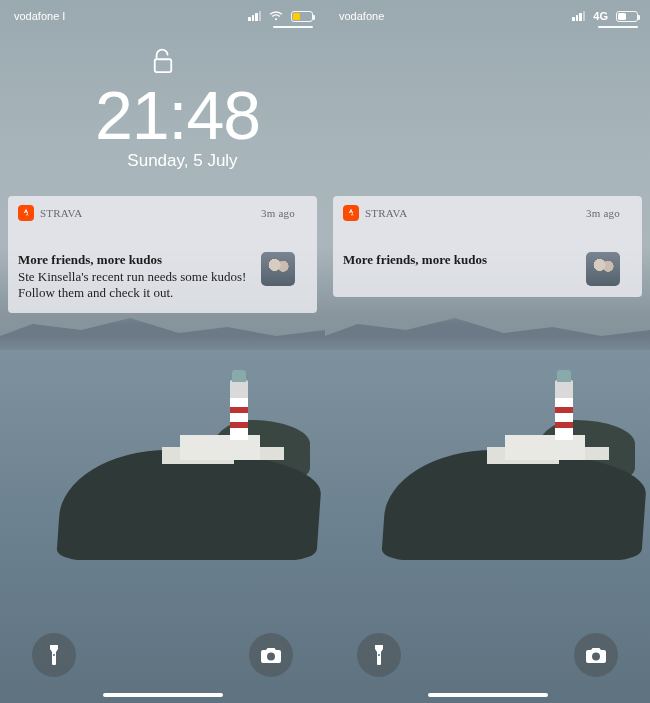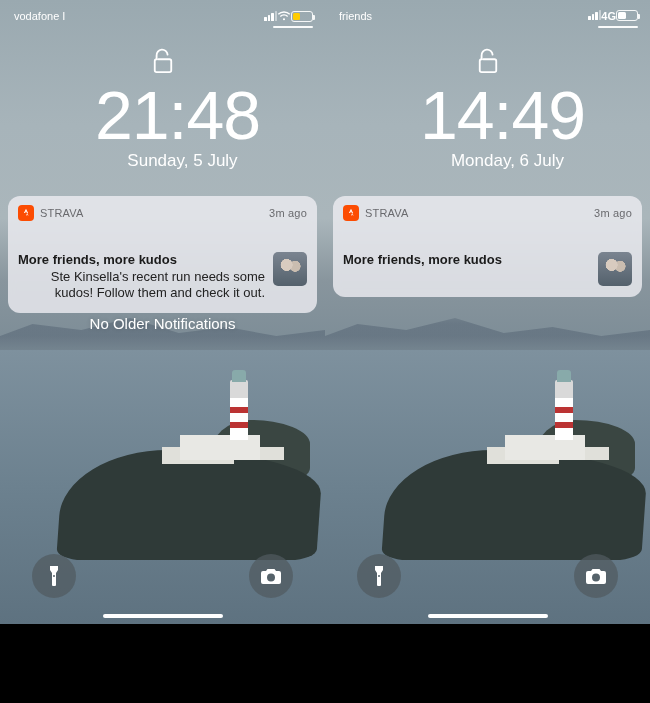--- a/index.html
+++ b/index.html
@@ -7,21 +7,21 @@
     font-family: -apple-system, BlinkMacSystemFont, "Segoe UI", Helvetica, Arial, sans-serif;
     width: 650px;
     height: 703px;
     display: flex;
     background: #000;
     overflow: hidden;
   }
   .screen {
     position: relative;
     width: 325px;
-    height: 624px;
+    height: 703px;
     overflow: hidden;
     background: linear-gradient(to bottom,
       #9aa9b0 0%,
       #a7b4ba 20%,
       #aab6bb 35%,
       #88959d 45%,
       #7d8d97 55%,
       #6c7e89 100%);
   }
   
@@ -79,21 +79,21 @@
     top: 6px; left: 0; right: 0;
     height: 20px;
     display: flex;
     justify-content: space-between;
     align-items: center;
     padding: 0 12px 0 14px;
     color: #fff;
     font-size: 11px;
     font-weight: 500;
   }
-  .status-right { display: flex; align-items: flex-start; gap: 0; }
+  .status-right { display: flex; align-items: center; gap: 8px; }
   .signal-bars { display: flex; align-items: flex-end; gap: 1px; }
   .signal-bars span { width: 2.5px; background: #fff; border-radius: 0.5px; }
   .signal-bars span:nth-child(1){height:4px}
   .signal-bars span:nth-child(2){height:6px}
   .signal-bars span:nth-child(3){height:8px}
   .signal-bars span:nth-child(4){height:10px;opacity:0.45}
   .wifi-ico { width: 14px; height: 10px; }
   .net-label { font-size: 11px; font-weight: 600; }
   .battery {
     width: 22px; height: 11px;
@@ -140,43 +140,44 @@
     margin-left: 40px;
   }
 
   
   .notif {
     position: absolute;
     top: 196px;
     left: 8px; right: 8px;
     background: rgba(235,235,240,0.82);
     backdrop-filter: blur(4px);
-    border-radius: 12px;
-    padding: 9px 10px 11px 10px;
+    border-radius: 4px;
+    padding: 9px 22px 11px 10px;
     color: #1b1b1b;
+    font-family: Liberation Serif, serif;
   }
   .notif-header {
     display: flex; align-items: center;
     font-size: 11px;
     color: #6a6a6e;
     letter-spacing: 0.2px;
     margin-bottom: 4px;
   }
   .app-icon {
     width: 16px; height: 16px;
     border-radius: 4px;
     margin-right: 6px;
     display: inline-flex; align-items:center; justify-content:center;
   }
   .app-name { text-transform: uppercase; font-weight: 400; flex: 1; }
   .notif-time { font-size: 11px; }
   .notif-body { display: flex; gap: 8px; margin-top: 31px; }
   .notif-text { flex: 1; font-size: 13px; line-height: 1.28; }
   .notif-title { font-weight: 600; display:block; }
-  .notif-msg { display:block; color:#222;text-align:right; }
+  .notif-msg { display:block; color:#222; }
   .notif-thumb {
     width: 34px; height: 34px;
     background: #999;
     border-radius: 5px;
     background-image: radial-gradient(circle at 40% 38%, #d8cbbf 0 20%, transparent 21%),
                       radial-gradient(circle at 65% 42%, #cabdb0 0 18%, transparent 19%),
                       linear-gradient(#7a8490, #54616c);
   }
 
   .no-older {
@@ -265,21 +266,20 @@
     </div>
     <div class="notif-body">
       <div class="notif-text">
         <span class="notif-title">More friends, more kudos</span>
         <span class="notif-msg">Ste Kinsella's recent run needs some kudos! Follow them and check it out.</span>
       </div>
       <div class="notif-thumb"></div>
     </div>
   </div>
 
-  <div class="no-older">No Older Notifications</div>
 
   <div class="shortcuts">
     <div class="shortcut-btn">
       <svg width="18" height="22" viewBox="0 0 18 22">
           <path d="M5 1h8v4l-2 3v12a1 1 0 0 1-1 1H8a1 1 0 0 1-1-1V8L5 5V1zm4 9a1 1 0 1 0 0 2 1 1 0 0 0 0-2z" fill="#fff"></path>
         </svg>
     </div>
     <div class="shortcut-btn">
       <svg width="22" height="18" viewBox="0 0 22 18">
           <path d="M3 4h3l1.5-2h7L16 4h3a2 2 0 0 1 2 2v9a2 2 0 0 1-2 2H3a2 2 0 0 1-2-2V6a2 2 0 0 1 2-2zm8 2.5A4 4 0 1 0 11 14.5 4 4 0 0 0 11 6.5z" fill="#fff"></path>
@@ -293,43 +293,36 @@
   <div class="bg-mountains"></div>
   <div class="bg-sea"></div>
   <div class="headland">
     <div class="rock2"></div>
     <div class="rock1"></div>
     <div class="buildings"></div>
     <div class="lighthouse"></div>
   </div>
 
   <div class="statusbar">
-    <span>friends</span>
+    <span>vodafone</span>
     <div class="status-right">
       <div class="signal-bars">
           <span></span>
           <span></span>
           <span></span>
           <span></span>
         </div>
       <span class="net-label">4G</span>
       <div class="battery">
         <div class="battery-fill" style="width:8px;background:#ffffff;"></div>
       </div>
     </div>
   </div>
   <div class="charging-line"></div>
 
-  <div class="lock-area">
-    <svg class="lock-icon" viewBox="0 0 24 30">
-        <path d="M7 12h12a2 2 0 0 1 2 2v10a2 2 0 0 1-2 2H5a2 2 0 0 1-2-2V14a2 2 0 0 1 2-2h0V8a6 6 0 0 1 12-1" fill="none" stroke="#fff" stroke-width="2" stroke-linecap="round"></path>
-      </svg>
-    <div class="time">14:49</div>
-    <div class="date">Monday, 6 July</div>
-  </div>
 
   <div class="notif">
     <div class="notif-header">
       <span class="app-icon" style="background:#fc4c02;">
         <svg width="10" height="10" viewBox="0 0 24 24">
             <path d="M12 2l5 10h-3l-2-4-2 4H7L12 2zm3 10l3 6-1.5 0-1.5-3-1.5 3H12l3-6z" fill="#fff"></path>
           </svg>
       </span>
       <span class="app-name">STRAVA</span>
       <span class="notif-time">3m ago</span>

